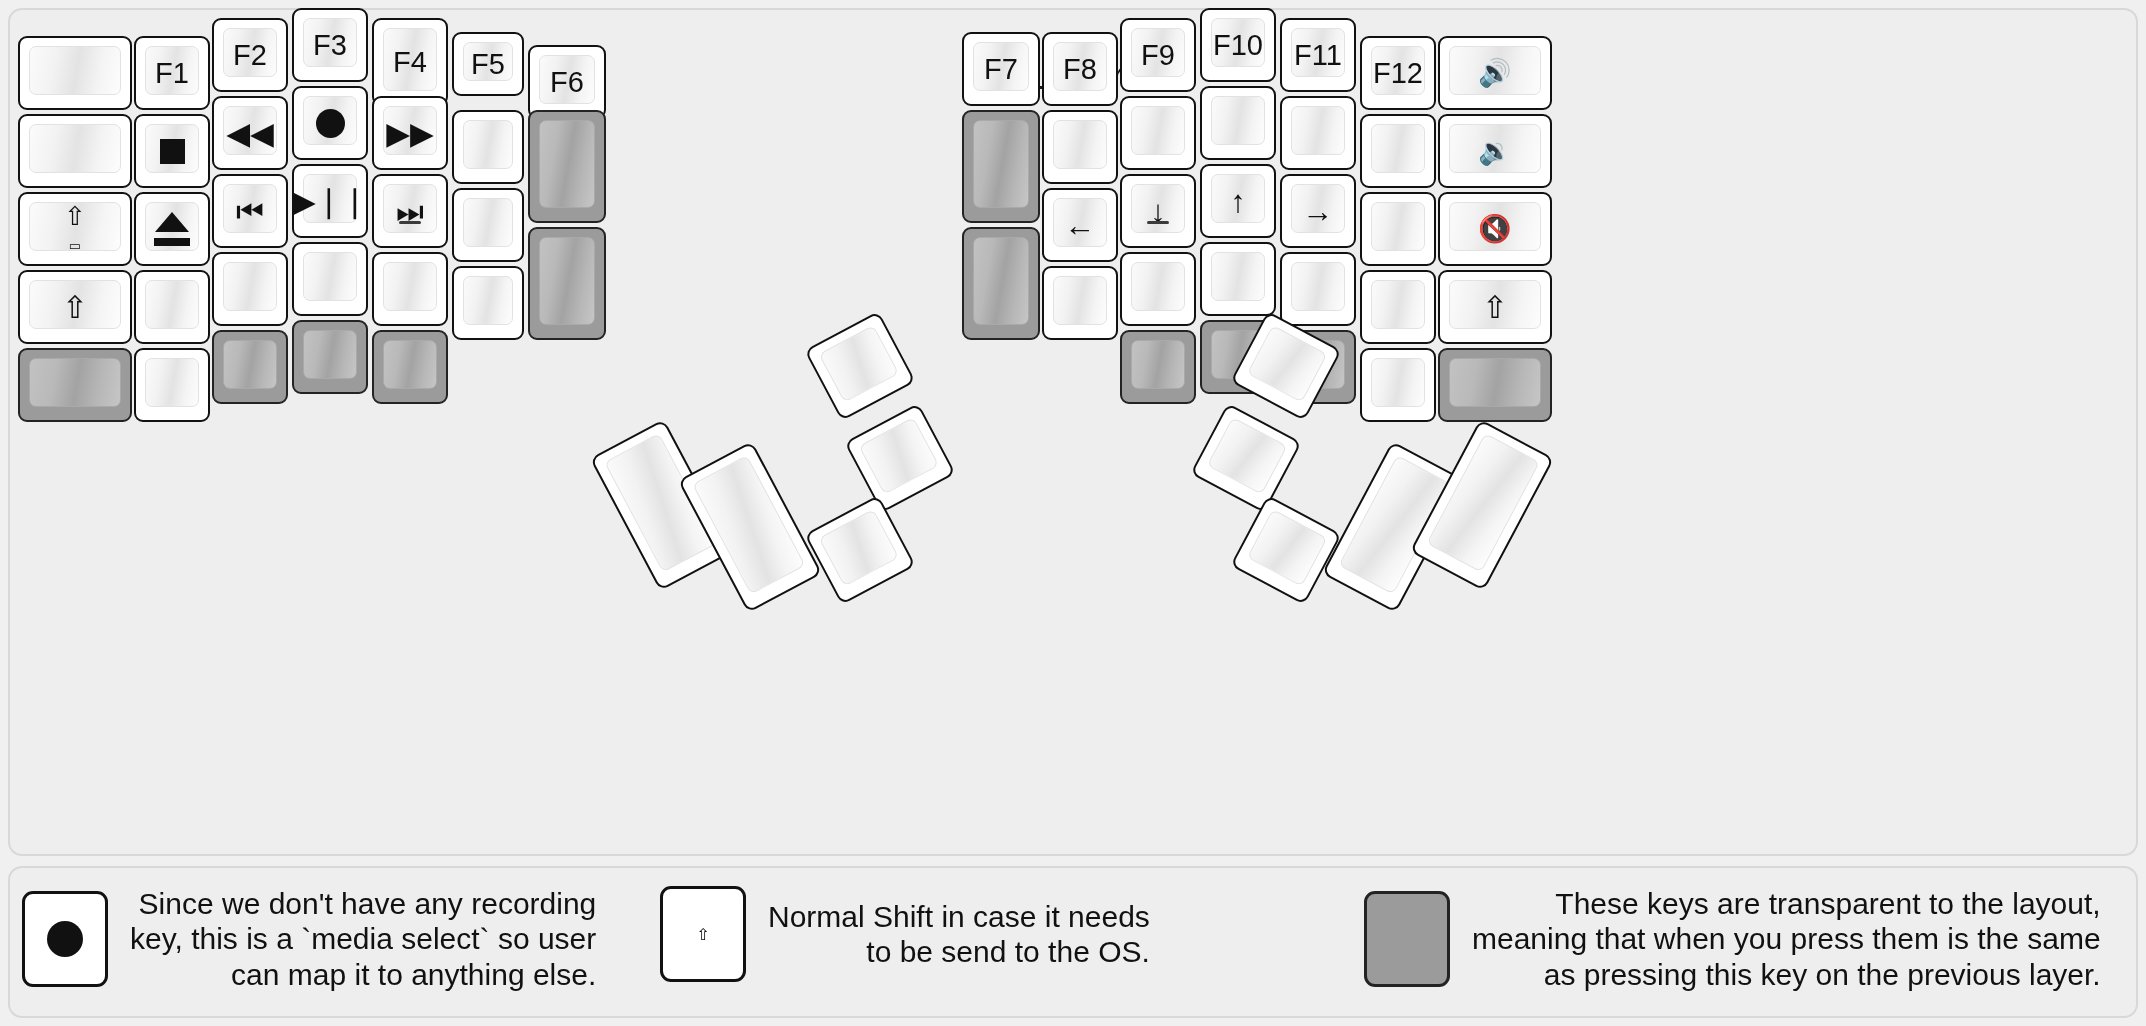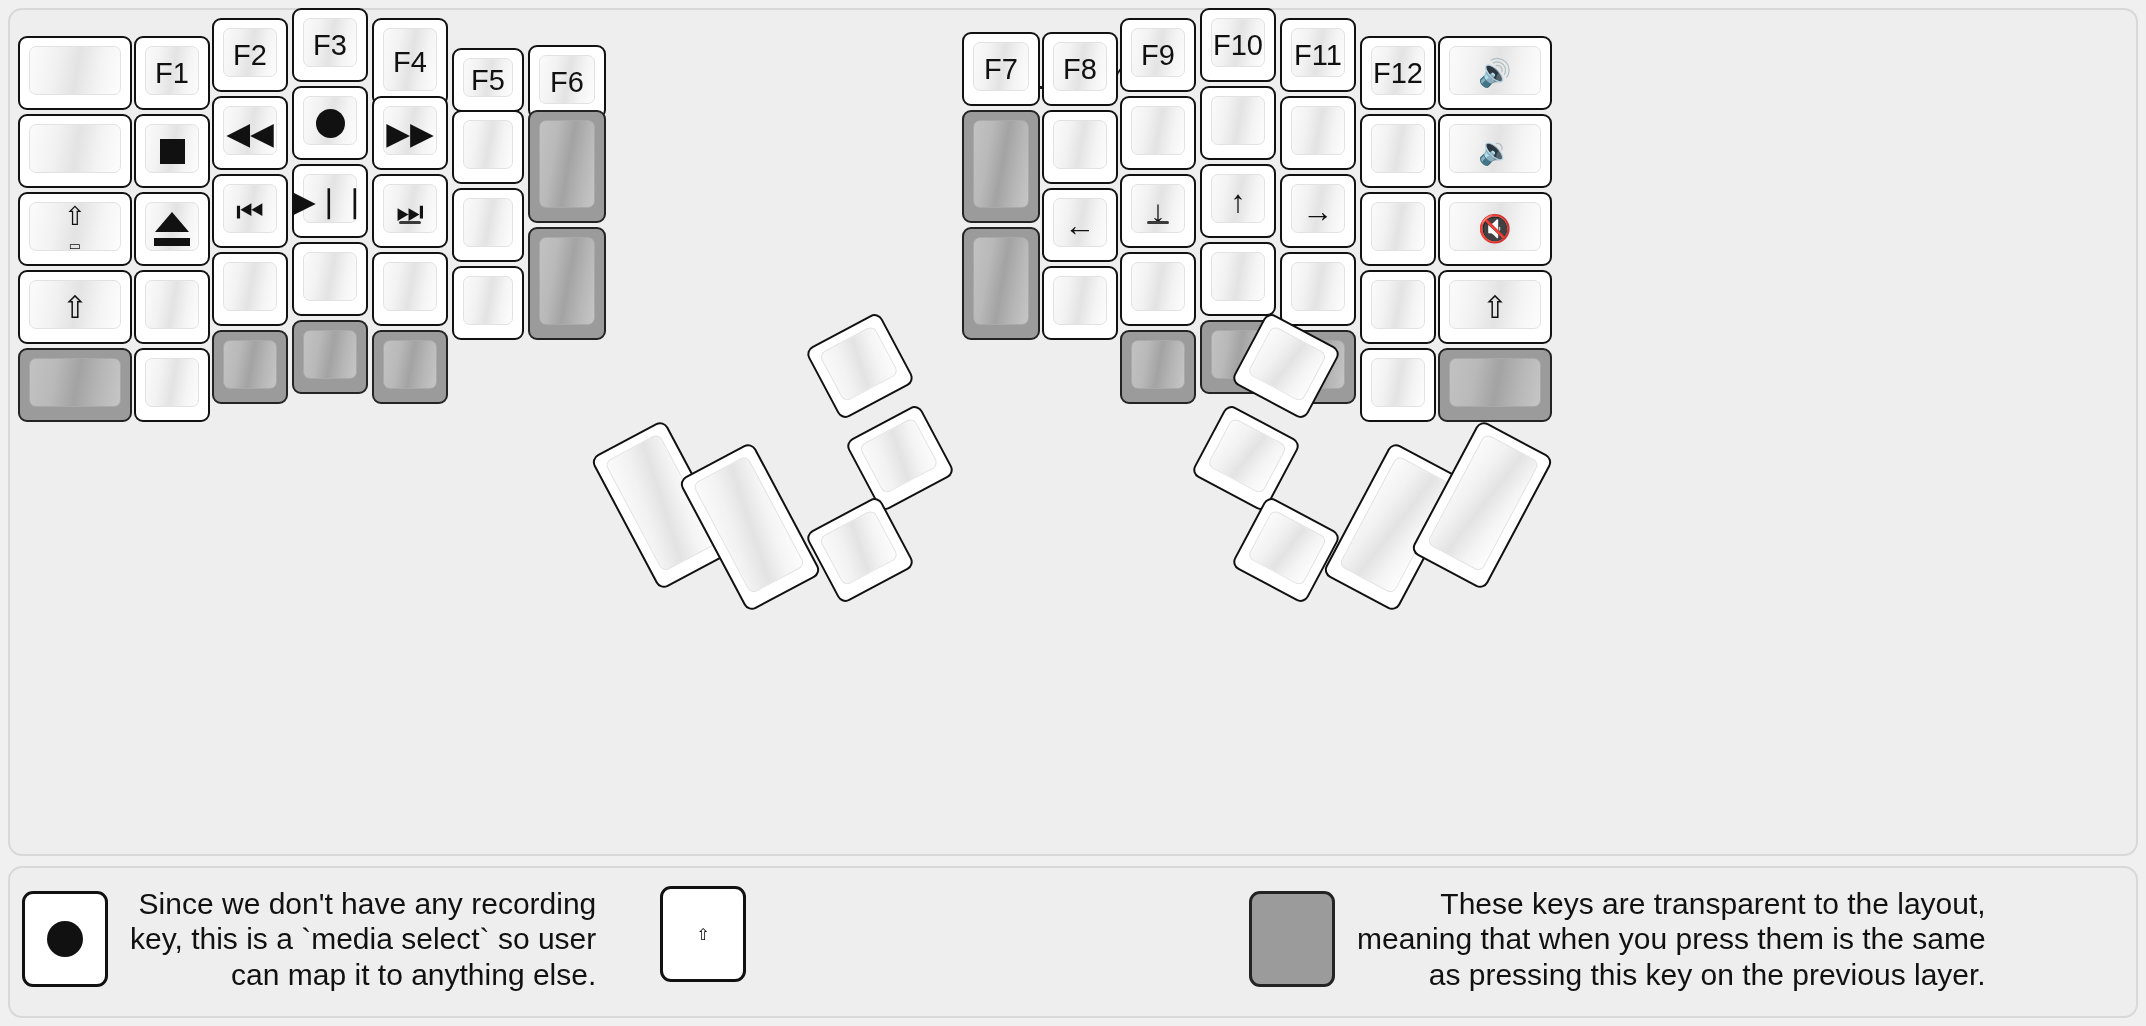--- a/index.html
+++ b/index.html
@@ -234,21 +234,21 @@
           <span class="lbl glyph">⏭</span>
         </span>
         <span class="homing"></span>
       </div>
       <div class="key" style="left: 372px; top: 252px; width: 76px; height: 74px;">
         <div class="cap"></div>
       </div>
       <div class="key trans" style="left: 372px; top: 330px; width: 76px; height: 74px;">
         <div class="cap"></div>
       </div>
-      <div class="key" style="left: 452px; top: 32px; width: 72px; height: 64px; margin-top: 16px;">
+      <div class="key" style="left: 452px; top: 32px; width: 72px; height: 64px;">
         <div class="cap"></div>
         <span class="lbl">F5</span>
       </div>
       <div class="key" style="left: 452px; top: 110px; width: 72px; height: 74px;">
         <div class="cap"></div>
       </div>
       <div class="key" style="left: 452px; top: 188px; width: 72px; height: 74px;">
         <div class="cap"></div>
       </div>
       <div class="key" style="left: 452px; top: 266px; width: 72px; height: 74px;">
@@ -434,22 +434,24 @@
 key, this is a `media select` so user
 can map it to anything else.</div>
       </div>
       <div class="legend-item" style="left: 660px;">
         <div class="legend-key">
           <div class="cap"></div>
           <span style="position: relative; z-index: 3; display: flex; align-items: center; justify-content: center;">
             <span class="lbl glyph">⇧</span>
           </span>
         </div>
-      </div>
-      <div class="legend-item" style="left: 1225px; padding-left: 24px;">
+        <div class="legend-text">Normal Shift in case it needs
+to be send to the OS.</div>
+      </div>
+      <div class="legend-item" style="left: 1340px; padding-left: 24px;">
         <div class="legend-key trans">
           <div class="cap"></div>
         </div>
         <div class="legend-text">These keys are transparent to the layout,
 meaning that when you press them is the same
 as pressing this key on the previous layer.</div>
       </div>
     </div>
 
 </div>

